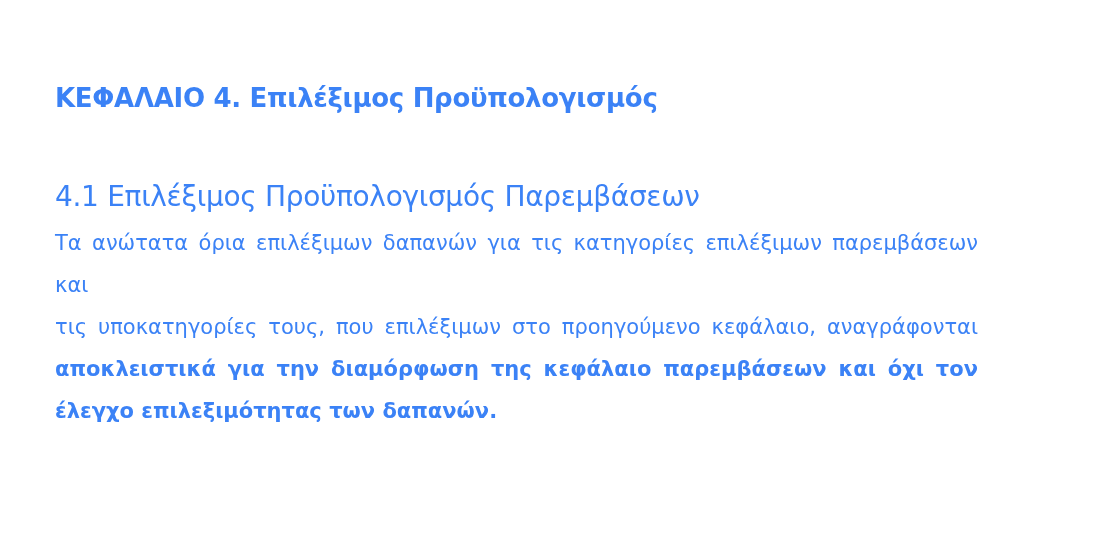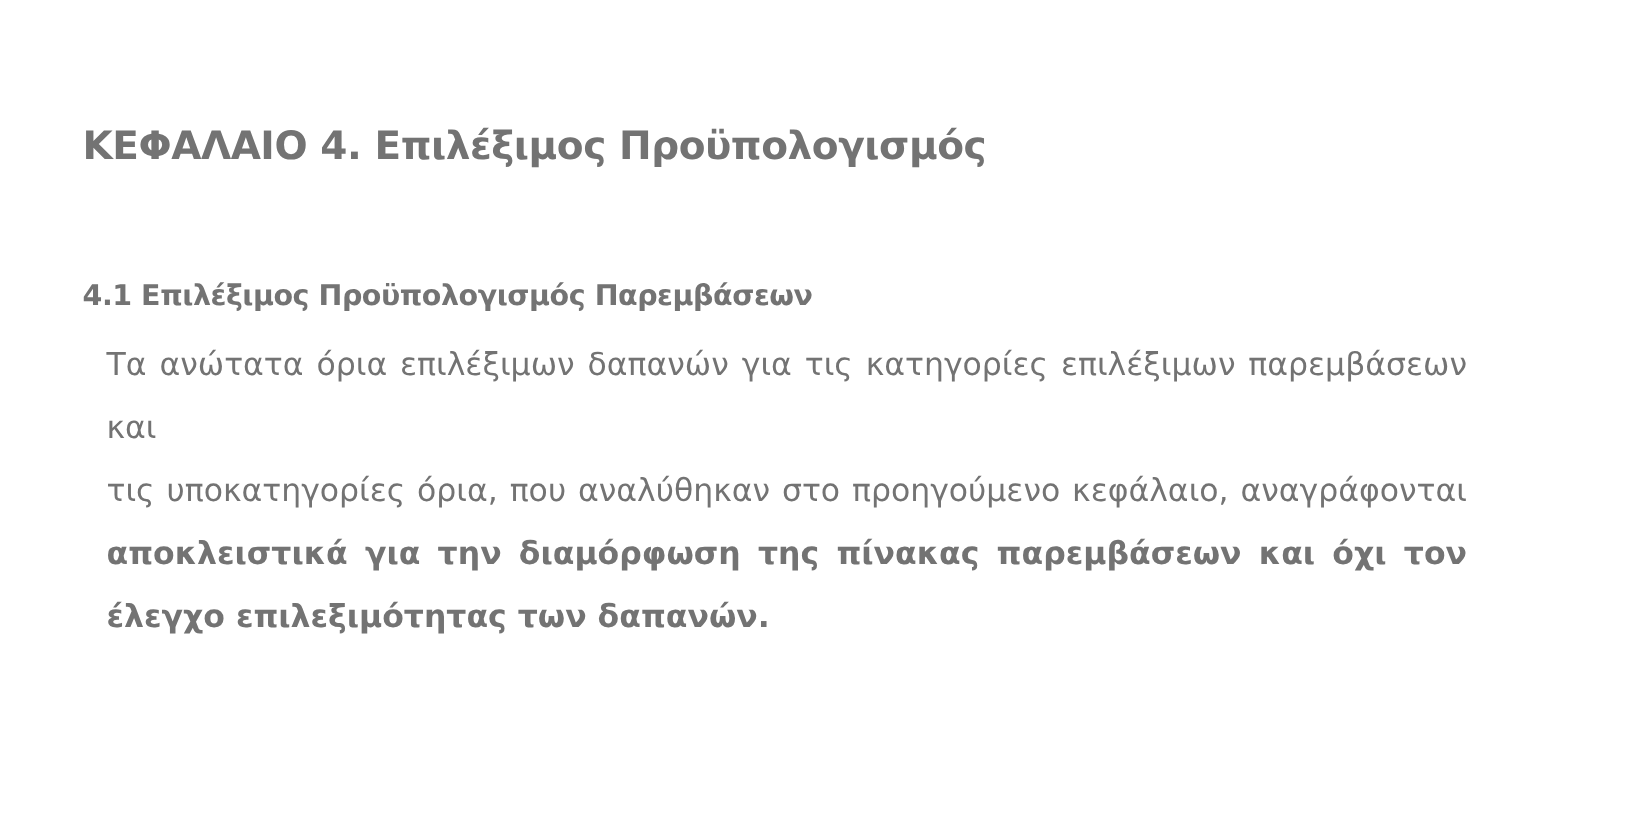--- a/index.html
+++ b/index.html
@@ -5,72 +5,71 @@
   html, body {
     margin: 0;
     padding: 0;
     background: #ffffff;
   }
   .page {
     position: relative;
     width: 1100px;
     height: 556px;
     background: #ffffff;
-    color: #737373;
+    color: #3b82f6;
     font-family: "DejaVu Sans", "Liberation Sans", sans-serif;
     overflow: hidden;
     box-sizing: border-box;
     padding-left: 55px;
     padding-right: 122px;
   }
   .chapter-heading {
     margin: 0;
     padding-top: 82px;
     font-size: 26px;
     font-weight: bold;
     line-height: 32px;
     letter-spacing: -0.3px;
     white-space: nowrap;
   }
   .section-heading {
     margin: 0;
     margin-top: 68px;
-    font-size: 19px;
-    font-weight: bold;
+    font-size: 28px;
+    font-weight: normal;
     line-height: 30px;
     letter-spacing: -0.3px;
     white-space: nowrap;
   }
   .paragraph {
     margin-top: 10px;
     font-size: 21px;
     line-height: 42px;
   }
   .para-line {
     text-align: justify;
     text-align-last: justify;
-    margin-left: 16px;
   }
   .para-line.bold {
     font-weight: bold;
   }
   .para-line.last {
     text-align: right;
     text-align-last: left;
   }
 </style>
 </head>
 <body>
 
 <div class="page">
 
   <h1 class="chapter-heading">ΚΕΦΑΛΑΙΟ 4. Επιλέξιμος Προϋπολογισμός</h1>
 
   <h2 class="section-heading">4.1 Επιλέξιμος Προϋπολογισμός Παρεμβάσεων</h2>
 
   <div class="paragraph">
     <div class="para-line">Τα ανώτατα όρια επιλέξιμων δαπανών για τις κατηγορίες επιλέξιμων παρεμβάσεων και</div>
-    <div class="para-line">τις υποκατηγορίες όρια, που αναλύθηκαν στο προηγούμενο κεφάλαιο,  αναγράφονται</div>
-    <div class="para-line bold">αποκλειστικά για την διαμόρφωση της πίνακας παρεμβάσεων και όχι τον</div>
+    <div class="para-line">τις υποκατηγορίες τους, που επιλέξιμων στο προηγούμενο κεφάλαιο,  αναγράφονται</div>
+    <div class="para-line bold">αποκλειστικά για την διαμόρφωση της κεφάλαιο παρεμβάσεων και όχι τον</div>
     <div class="para-line bold last">έλεγχο επιλεξιμότητας των δαπανών.</div>
   </div>
 
 </div>
 
 </body></html>

